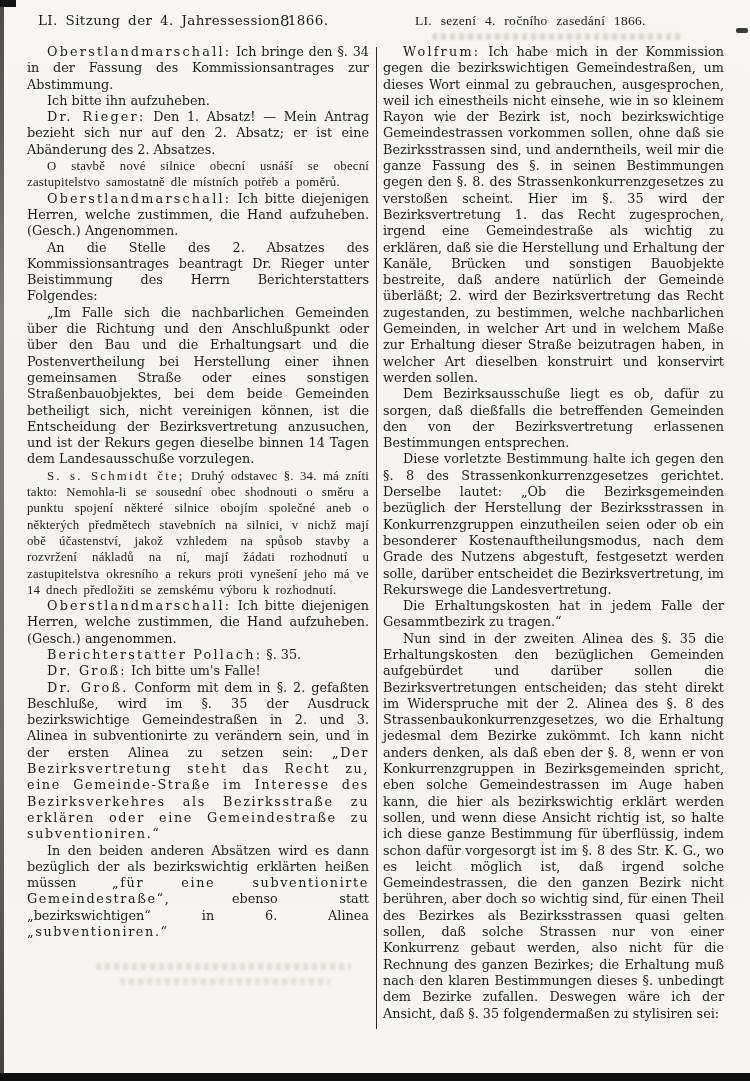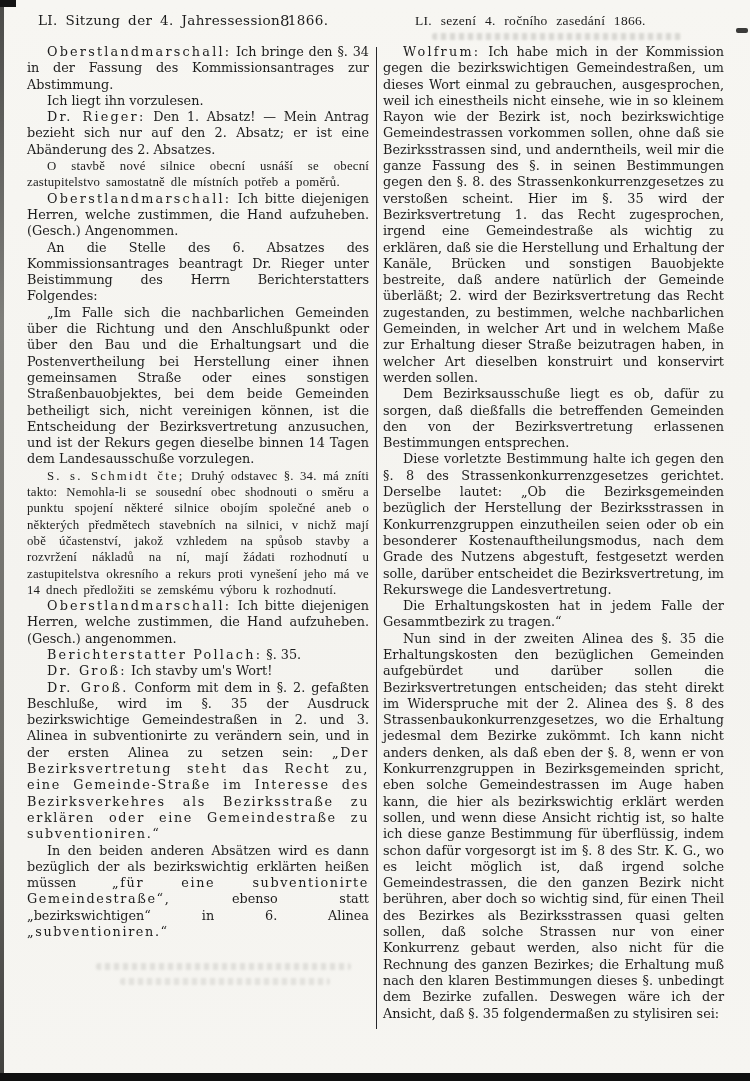--- a/index.html
+++ b/index.html
@@ -60,54 +60,54 @@
   </div>
 
   <div class="columns">
 
     <div class="col left">
       <p class="para">
         <span class="speaker">Oberstlandmarschall:</span>
         <span>Ich bringe den §. 34 in der Fassung des Kommissionsantrages zur Abstimmung.</span>
       </p>
       <p class="para">
-        <span>Ich liegt ihn vorzulesen.</span>
+        <span>Ich bitte ihn aufzuheben.</span>
       </p>
       <p class="para">
         <span class="speaker">Dr. Rieger:</span>
         <span>Den 1. Absatz! — Mein Antrag bezieht sich nur auf den 2. Absatz; er ist eine Abänderung des 2. Absatzes.</span>
       </p>
       <p class="para czech">
         <span>O stavbě nové silnice obecní usnáší se obecní zastupitelstvo samostatně dle místních potřeb a poměrů.</span>
       </p>
       <p class="para">
         <span class="speaker">Oberstlandmarschall:</span>
         <span>Ich bitte diejenigen Herren, welche zustimmen, die Hand aufzuheben. (Gesch.) Angenommen.</span>
       </p>
       <p class="para">
-        <span>An die Stelle des 6. Absatzes des Kommissionsantrages beantragt Dr. Rieger unter Beistimmung des Herrn Berichterstatters Folgendes:</span>
+        <span>An die Stelle des 2. Absatzes des Kommissionsantrages beantragt Dr. Rieger unter Beistimmung des Herrn Berichterstatters Folgendes:</span>
       </p>
       <p class="para">
         <span>„Im Falle sich die nachbarlichen Gemeinden über die Richtung und den Anschlußpunkt oder über den Bau und die Erhaltungsart und die Postenvertheilung bei Herstellung einer ihnen gemeinsamen Straße oder eines sonstigen Straßenbauobjektes, bei dem beide Gemeinden betheiligt sich, nicht vereinigen können, ist die Entscheidung der Bezirksvertretung anzusuchen, und ist der Rekurs gegen dieselbe binnen 14 Tagen dem Landesausschuße vorzulegen.</span>
       </p>
       <p class="para czech">
         <span class="speaker">S. s. Schmidt čte;</span>
         <span>Druhý odstavec §. 34. má zníti takto: Nemohla-li se sousední obec shodnouti o směru a punktu spojení některé silnice obojím společné aneb o některých předmětech stavebních na silnici, v nichž mají obě účastenství, jakož vzhledem na spůsob stavby a rozvržení nákladů na ní, mají žádati rozhodnutí u zastupitelstva okresního a rekurs proti vynešení jeho má ve 14 dnech předložiti se zemskému výboru k rozhodnutí.</span>
       </p>
       <p class="para">
         <span class="speaker">Oberstlandmarschall:</span>
         <span>Ich bitte diejenigen Herren, welche zustimmen, die Hand aufzuheben. (Gesch.) angenommen.</span>
       </p>
       <p class="para">
         <span class="speaker">Berichterstatter Pollach:</span>
         <span>§. 35.</span>
       </p>
       <p class="para">
         <span class="speaker">Dr. Groß:</span>
-        <span>Ich stavby um's Wort!</span>
+        <span>Ich bitte um's Falle!</span>
       </p>
       <p class="para">
         <span class="speaker">Dr. Groß.</span>
         <span>Conform mit dem in §. 2. gefaßten Beschluße, wird im §. 35 der Ausdruck bezirkswichtige Gemeindestraßen in 2. und 3. Alinea in subventionirte zu verändern sein, und in der ersten Alinea zu setzen sein:</span>
         <span class="spaced">„Der Bezirksvertretung steht das Recht zu, eine Gemeinde-Straße im Interesse des Bezirksverkehres als Bezirksstraße zu erklären oder eine Gemeindestraße zu subventioniren.“</span>
       </p>
       <p class="para">
         <span>In den beiden anderen Absätzen wird es dann bezüglich der als bezirkswichtig erklärten heißen müssen</span>
         <span class="spaced">„für eine subventionirte Gemeindestraße“,</span>
         <span>ebenso statt „bezirkswichtigen“ in 6. Alinea</span>

